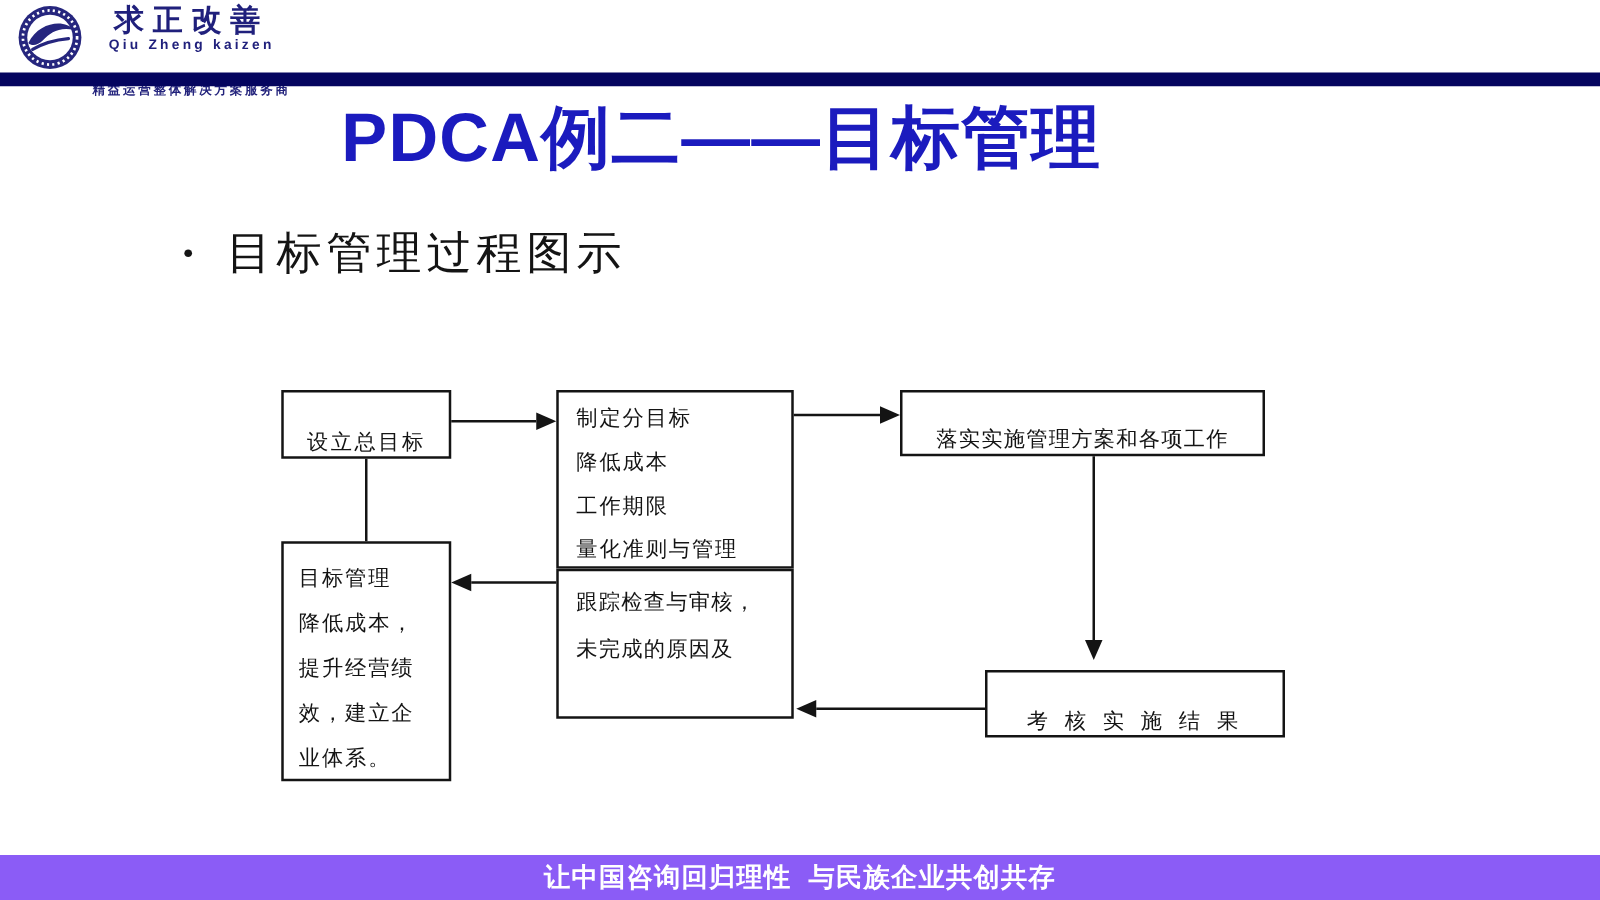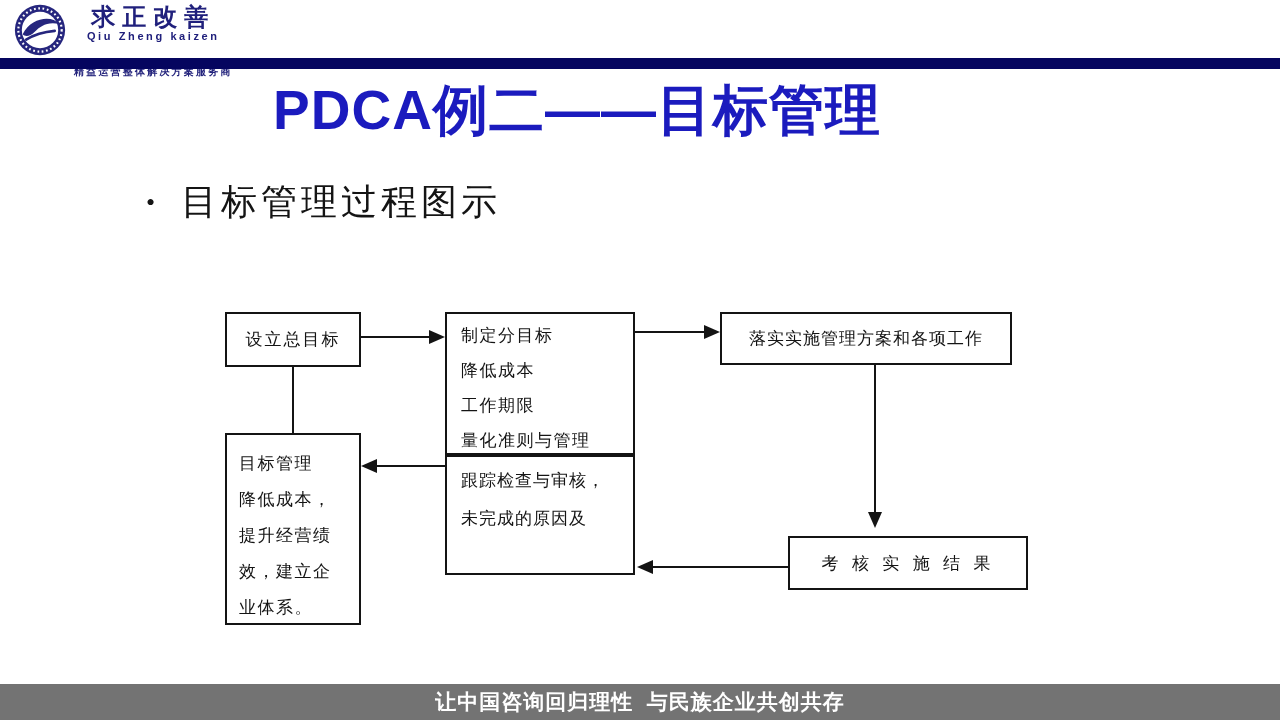--- a/index.html
+++ b/index.html
@@ -19,34 +19,34 @@
   
   .slide-title{position:absolute;left:0;top:74px;width:1154px;text-align:center;
     font-size:55px;font-weight:800;color:#1b1bbe;letter-spacing:1px;}
   .bullet-line{position:absolute;left:146px;top:178px;display:flex;align-items:center;
     font-family:"Liberation Serif","DejaVu Serif",serif;color:#141414;}
   .bullet-marker{font-size:26px;margin-right:26px;}
   .bullet-text{font-size:36px;letter-spacing:4px;}
   
   .dbox{position:absolute;box-sizing:border-box;border:2px solid #141414;background:#fff;
     font-family:"DejaVu Sans",sans-serif;color:#141414;font-size:17px;}
-  .dbox.centered{display:flex;align-items:center;justify-content:center;}
+  .dbox.centered{display:flex;align-items:flex-end;justify-content:center;}
   .box-set-goal{left:225px;top:312px;width:136px;height:55px;letter-spacing:2px;}
   .box-sub-goals{left:445px;top:312px;width:190px;height:143px;padding:4px 0 0 14px;line-height:35px;letter-spacing:1.5px;}
-  .box-tracking{left:445px;top:455px;width:190px;height:120px;padding:6px 0 0 14px;line-height:38px;letter-spacing:1px;font-family:Liberation Mono, monospace;}
+  .box-tracking{left:445px;top:455px;width:190px;height:120px;padding:6px 0 0 14px;line-height:38px;letter-spacing:1px;}
   .box-implement{left:720px;top:312px;width:292px;height:53px;letter-spacing:1px;}
   .box-final-goal{left:225px;top:433px;width:136px;height:192px;padding:10px 0 0 12px;line-height:36px;letter-spacing:1.5px;}
   .box-assess{left:788px;top:536px;width:240px;height:54px;letter-spacing:4px;}
   .dline{position:absolute;background:#141414;}
   .ahead{position:absolute;width:0;height:0;}
   .ahead.right{border-top:7px solid transparent;border-bottom:7px solid transparent;border-left:16px solid #141414;}
   .ahead.left{border-top:7px solid transparent;border-bottom:7px solid transparent;border-right:16px solid #141414;}
   .ahead.down{border-left:7px solid transparent;border-right:7px solid transparent;border-top:16px solid #141414;}
   
-  .footer-bar{position:absolute;left:0;top:684px;width:1280px;height:36px;background:#737373;
+  .footer-bar{position:absolute;left:0;top:684px;width:1280px;height:36px;background:#8b5cf6;
     display:flex;align-items:center;justify-content:center;}
   .footer-text{color:#ffffff;font-size:21px;font-weight:bold;letter-spacing:1px;white-space:pre;}
 </style>
 </head>
 <body>
 
 <div class="slide">
 
   <div class="logo">
     <svg class="logo-badge" viewBox="0 0 60 60">

